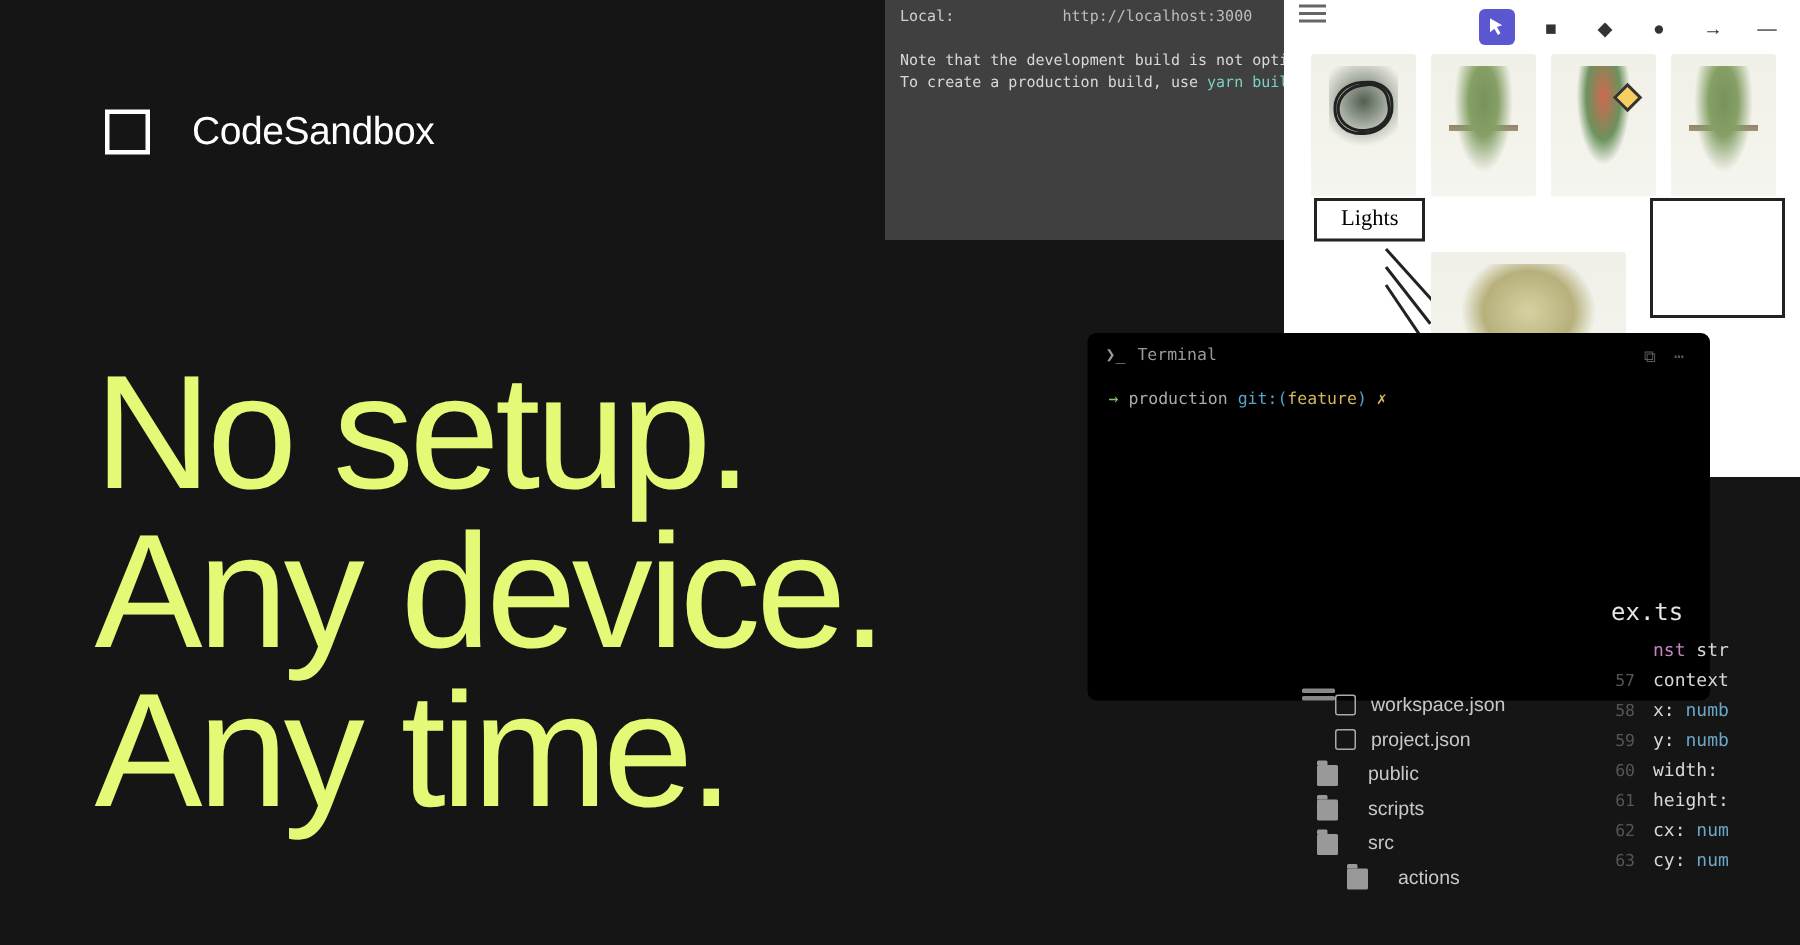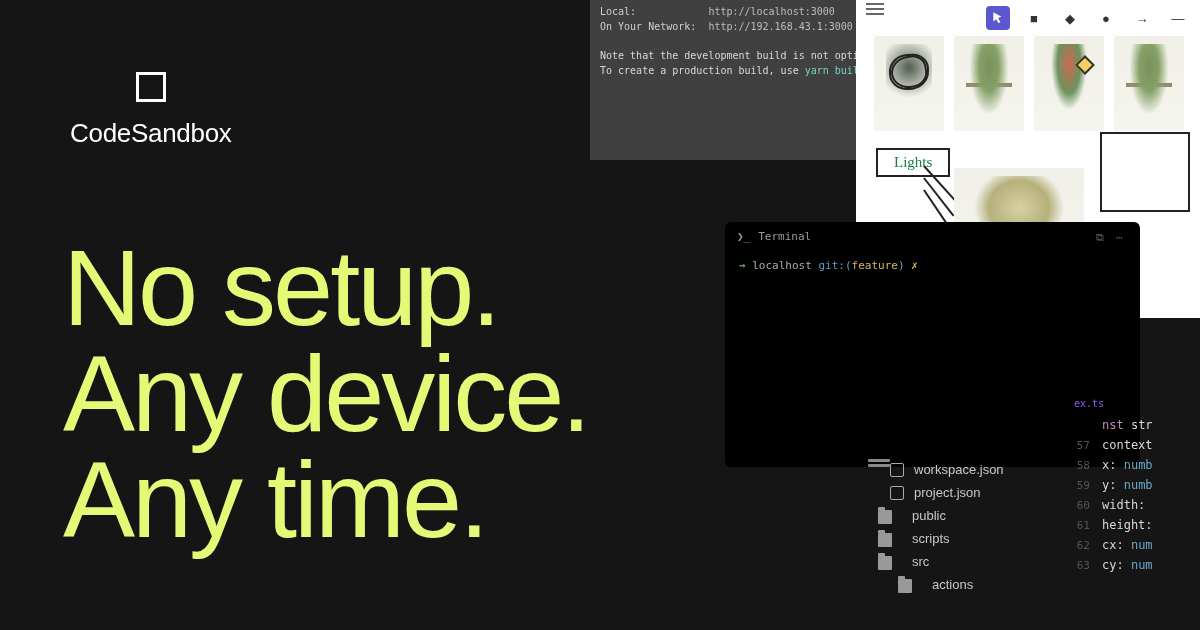--- a/index.html
+++ b/index.html
@@ -10,22 +10,21 @@
       font-family: -apple-system, BlinkMacSystemFont, "Segoe UI", sans-serif;
       overflow: hidden;
       position: relative;
     }
     .logo-area {
       position: absolute;
       top: 72px;
       left: 70px;
       display: flex;
       align-items: center;
-      gap: 16px;
-      flex-direction: column;
+      gap: 28px;
     }
     .logo-square {
       width: 30px;
       height: 30px;
       border: 3px solid #fff;
     }
     .logo-text {
       color: #fff;
       font-size: 26px;
       font-weight: 500;
@@ -150,27 +149,27 @@
     .scribble::before {
       content: "";
       position: absolute;
       inset: -4px;
       border: 2px solid #222;
       border-radius: 48% 40% 50% 45%;
       transform: rotate(8deg);
     }
     .label-box {
       position: absolute;
-      top: 148px;
+      top: 132px;
       left: 20px;
       border: 2px solid #222;
       padding: 4px 16px;
       font-family: cursive;
       font-size: 15px;
-      color: #15803d;
+      color: #000000;
       background: #fff;
     }
     .arrows {
       position: absolute;
       top: 165px;
       left: 68px;
     }
     .arrows .a {
       position: absolute;
       width: 50px;
@@ -292,22 +291,22 @@
       align-items: flex-end;
     }
     .code .num {
       color: #555;
       width: 22px;
       text-align: right;
       font-size: 11px;
     }
     .code .txt { white-space: pre; }
     .code .filename {
-      color: #8b5cf6;
-      font-size: 10px;
+      color: #e5e5e5;
+      font-size: 16px;
       padding: 2px 0 6px 0;
       margin-left: 6px;
     }
     .kw { color: #c686bd; }
     .id { color: #d8d8d8; }
     .ty { color: #6aa8c8; }
   </style>
 </head>
 <body>
 
@@ -317,21 +316,20 @@
 </div>
 
 <div class="headline">
   <span>No setup.</span>
   <span>Any device.</span>
   <span>Any time.</span>
 </div>
 
 <div class="term1">
   <div class="row"><span class="label">Local:</span>            <span class="muted">http://localhost:3000</span></div>
-  <div class="row"><span class="label">On Your Network:</span>  <span class="muted">http://192.168.43.1:3000</span></div>
   <div class="row" style="height:14px"></div>
   <div class="row">Note that the development build is not opti</div>
   <div class="row"><span>To create a production build, use </span><span class="cyan">yarn build</span></div>
 </div>
 
 <div class="preview">
   <div class="menu-icon"></div>
   <div class="toolbar">
     <div class="tool active">
       <svg viewBox="0 0 24 24" width="14" height="14" fill="currentColor">
@@ -363,21 +361,21 @@
 <div class="term2">
   <div class="term2-header">
     <span>❯_</span>
     <span class="title">Terminal</span>
     <span class="hicon">⧉</span>
     <span class="hicon">⋯</span>
   </div>
   <div class="term2-body">
     <span class="green">→</span>
     <span> </span>
-    <span>localhost</span>
+    <span>production</span>
     <span> </span>
     <span class="blue">git:(</span><span class="yellow">feature</span><span class="blue">)</span>
     <span> </span>
     <span class="yellow">✗</span>
   </div>
 </div>
 
 <div class="extra-bar"></div>
 
 <div class="tree">

